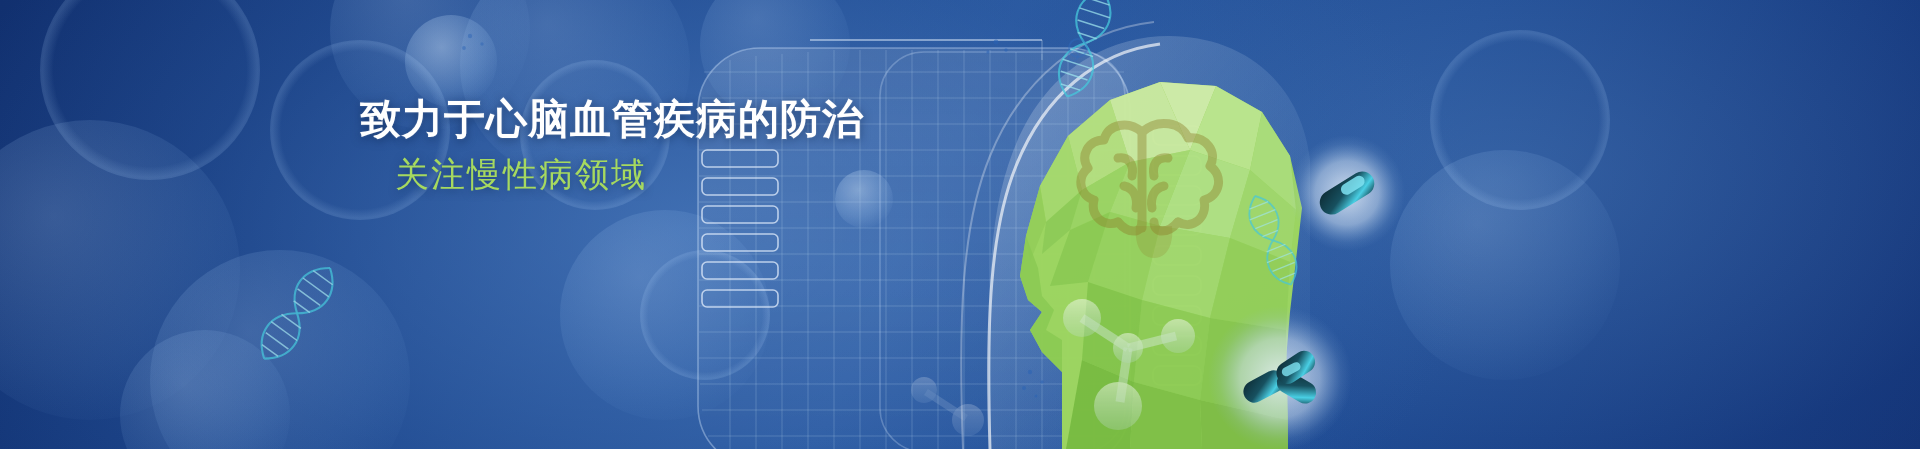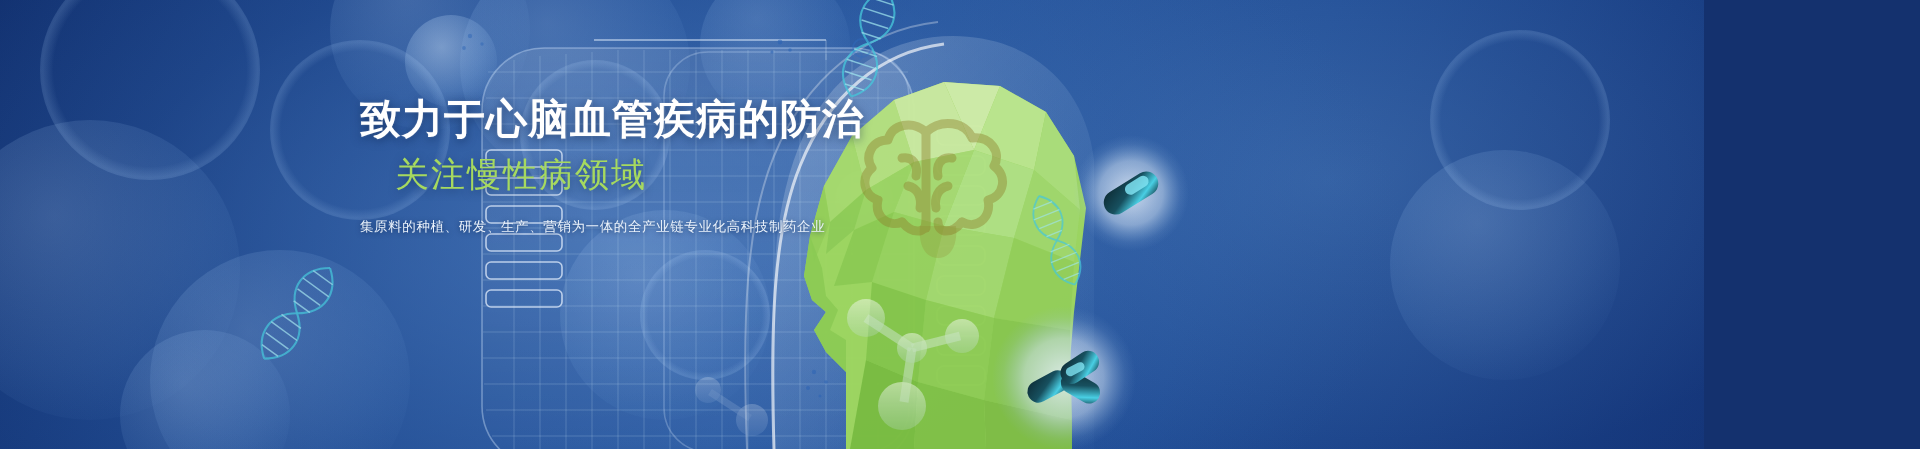--- a/index.html
+++ b/index.html
@@ -1,18 +1,18 @@
 <!DOCTYPE html>
 <html><head>
 <meta charset="utf-8">
 <style>
   html,body{margin:0;padding:0;background:#14316e;}
   body{font-family:"Liberation Sans","DejaVu Sans",sans-serif;}
   .banner{
-    position:relative;width:1704px;height:449px;overflow:hidden;
+    position:relative;width:1920px;height:449px;overflow:hidden;
     background:
       radial-gradient(ellipse 1100px 620px at 36% 52%, rgba(90,140,205,0.55) 0%, rgba(60,110,180,0.22) 45%, rgba(30,72,150,0.0) 72%),
       radial-gradient(ellipse 900px 520px at 78% 40%, rgba(110,160,215,0.30) 0%, rgba(40,90,170,0.06) 58%, rgba(20,60,140,0) 78%),
       linear-gradient(115deg,#11306f 0%,#1a4288 22%,#27559c 48%,#1e4a92 70%,#143477 100%);
   }
   .layer{position:absolute;left:0;top:0;width:100%;height:100%;}
   .nohit{pointer-events:none;}
 
   
   .bokeh{position:absolute;border-radius:50%;}
@@ -336,16 +336,15 @@
         <circle cx="464" cy="48" r="1.9" fill="#2a63b5"></circle>
       </g>
     </svg>
   </div>
 
   <div class="copy">
     <div class="headline">
       <span>致力于</span><span class="em">心脑血管疾病</span><span>的防治</span>
     </div>
     <div class="subline">关注慢性病领域</div>
-    <div class="tagline">集原料的种植、研发、生产、营销为一体的全产业链专业化高科技制药企业</div>
   </div>
 
 </div>
 
 </body></html>

